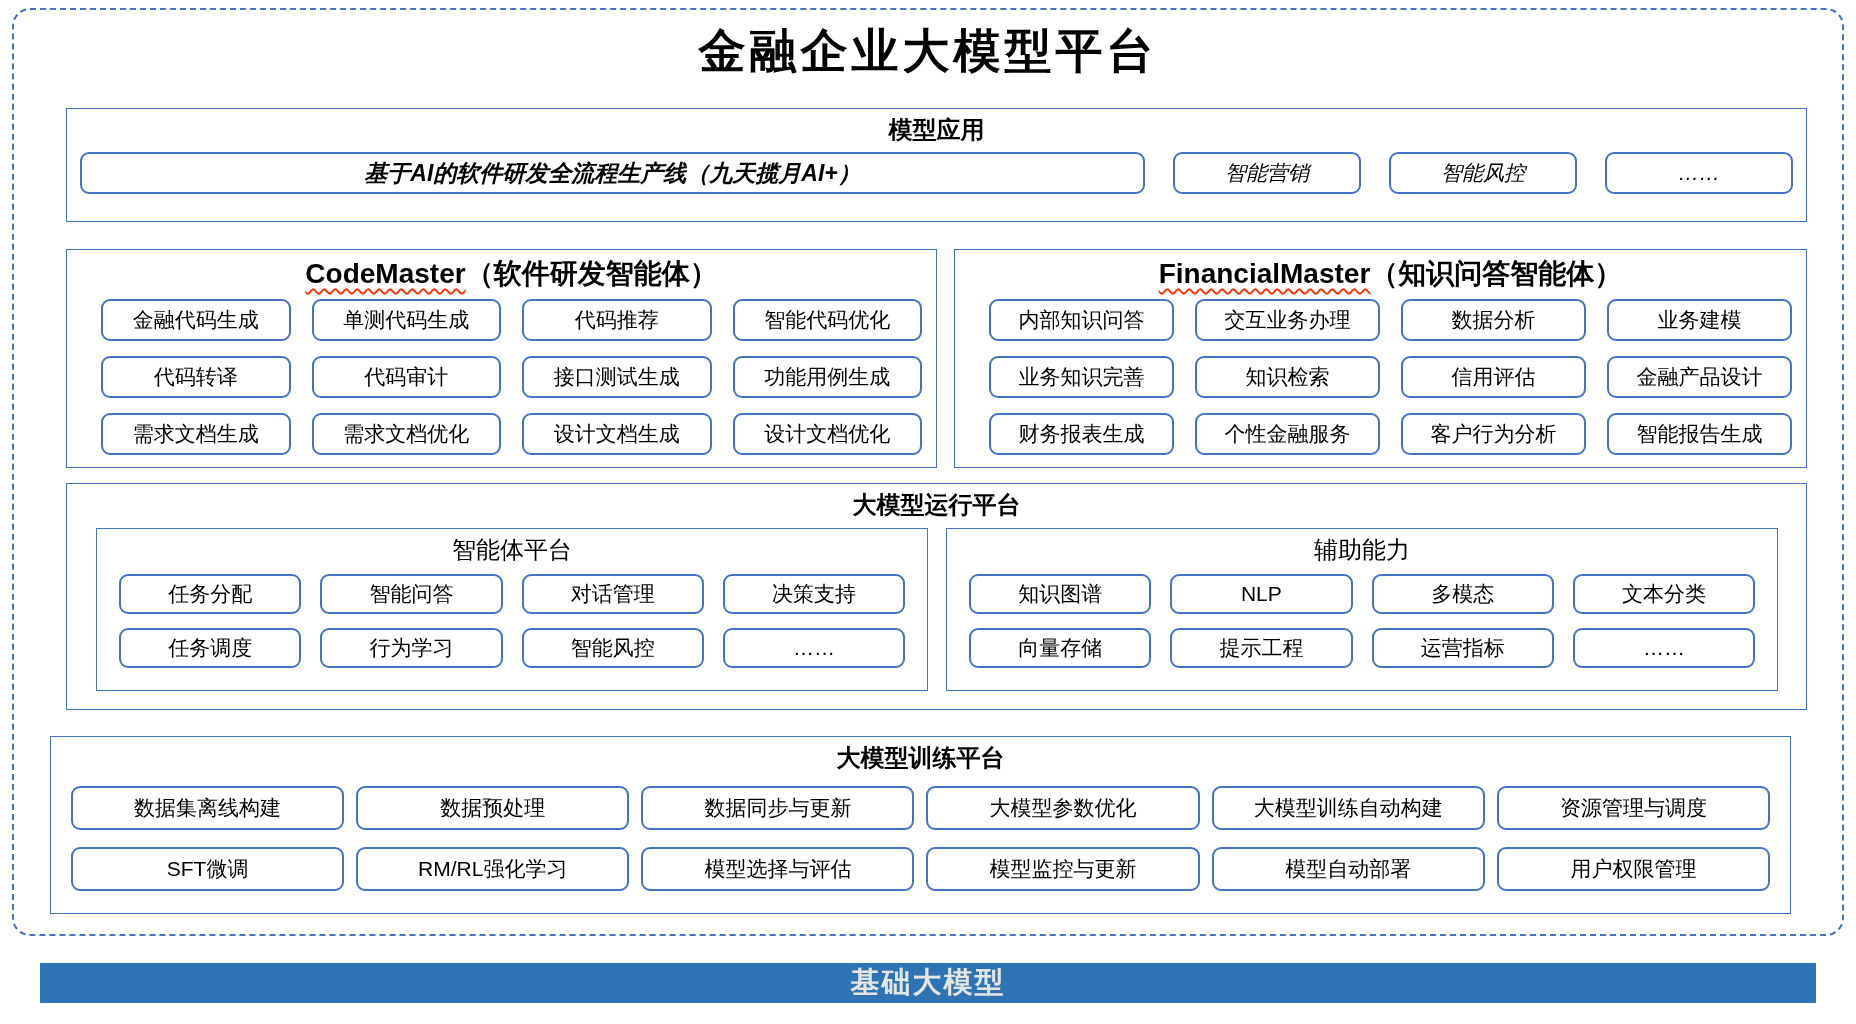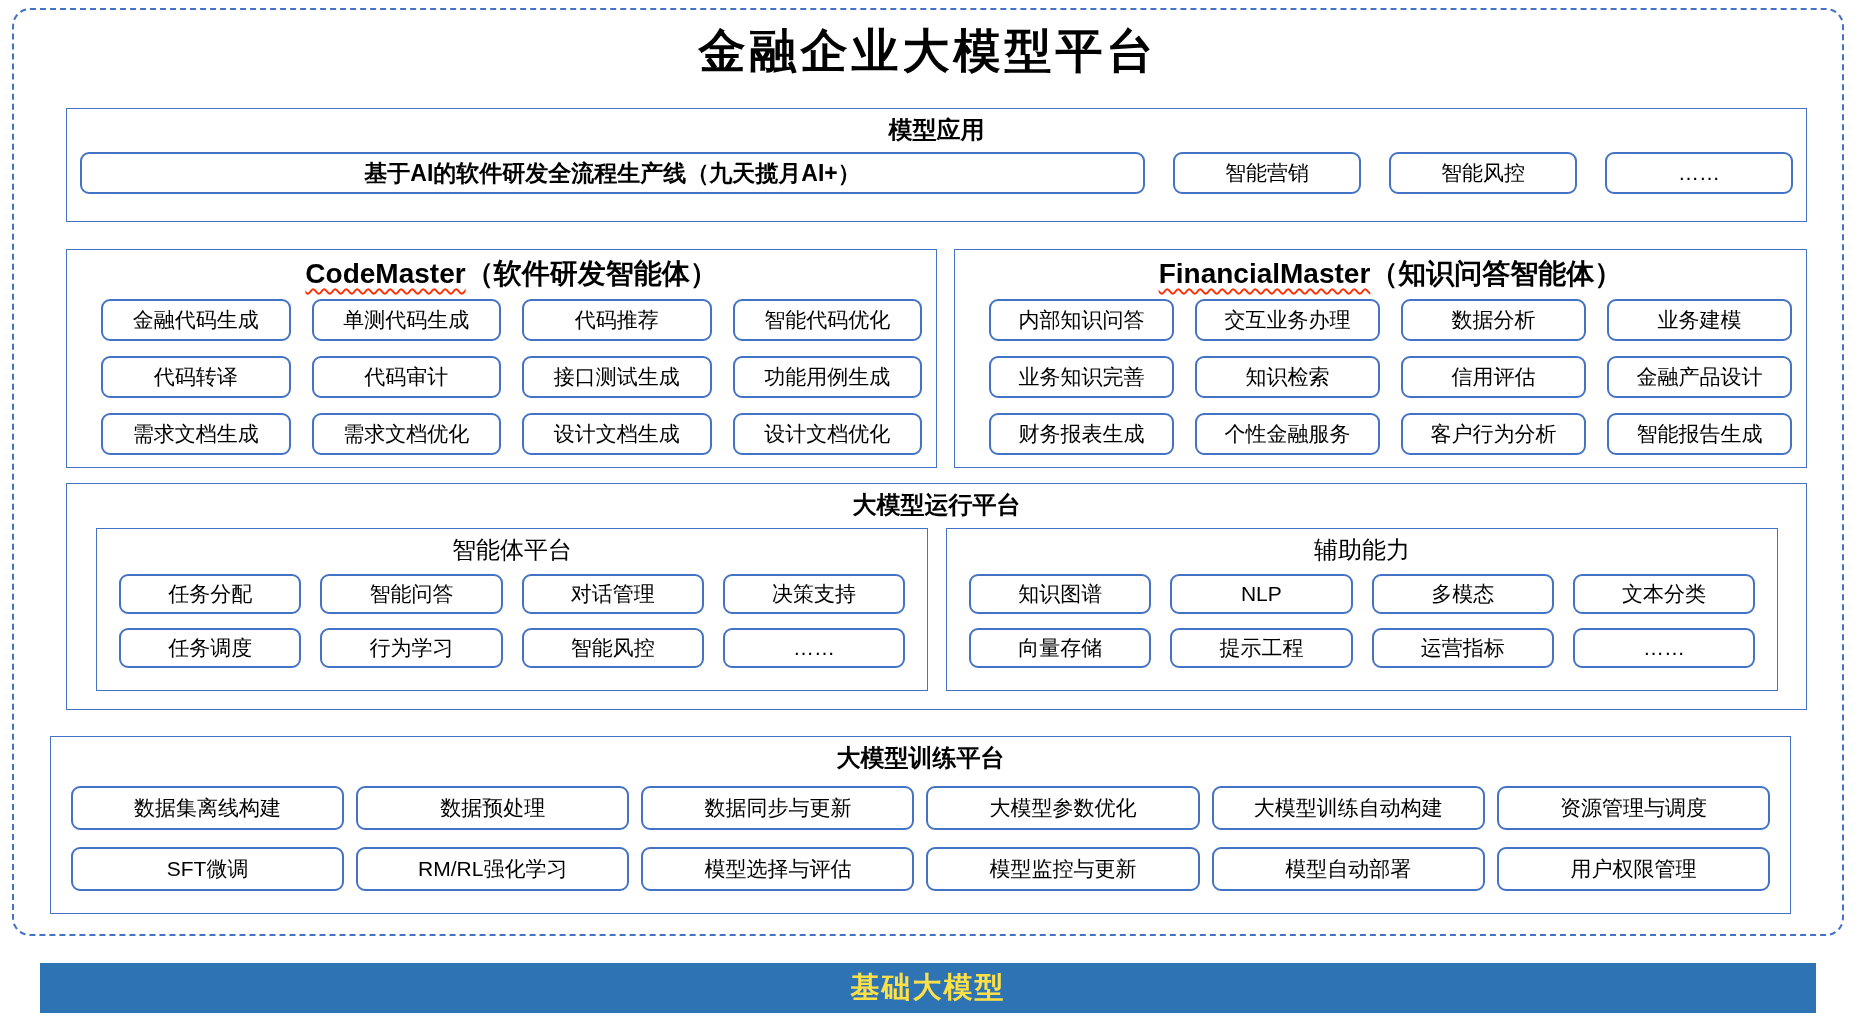--- a/index.html
+++ b/index.html
@@ -51,21 +51,21 @@
   }
   .chip{
     border:2px solid var(--blue);border-radius:9px;background:#fff;
     display:flex;align-items:center;justify-content:center;
     font-size:21px;font-weight:500;height:42px;white-space:nowrap;
     cursor:default;
   }
   
   #sec-app{left:66px;top:108px;width:1741px;height:114px;}
   #sec-app .row{
-    display:flex;gap:28px;padding:0 13px;margin-top:6px;
+    display:flex;gap:28px;padding:0 13px;margin-top:6px;font-style:italic;
   }
   #sec-app .main-chip{flex:0 0 1065px;font-weight:bold;font-size:23px;}
   #sec-app .row .chip:not(.main-chip){flex:1;}
   
   #sec-agents{left:66px;top:249px;width:1741px;height:219px;border:none;display:flex;gap:17px;}
   .agent-box{border:1.5px solid var(--blue);background:#fff;padding-left:20px;}
   #box-codemaster{flex:0 0 871px;}
   #box-finmaster{flex:1;}
   .grid4{
     display:grid;grid-template-columns:repeat(4,1fr);
@@ -83,24 +83,24 @@
   .sub-box .chip{height:40px;}
   
   #sec-training{left:50px;top:736px;width:1741px;height:178px;}
   .grid6{
     display:grid;grid-template-columns:repeat(6,1fr);
     gap:17px 12px;padding:0 20px;margin-top:12px;
   }
   .grid6 .chip{height:44px;}
   
   #foundation-bar{
-    position:absolute;left:40px;top:963px;width:1776px;height:50px;
+    position:absolute;left:40px;top:963px;width:1776px;height:40px;
     background:var(--bar-blue);
     display:flex;align-items:center;justify-content:center;
-    color:#fde047;font-size:29px;font-weight:600;letter-spacing:2px;
+    color:#e5e5e5;font-size:29px;font-weight:600;letter-spacing:2px;
   }
 </style>
 </head>
 <body>
 
 <div class="frame"></div>
 
 <div class="title">金融企业大模型平台</div>
 
 <div class="section" id="sec-app">

